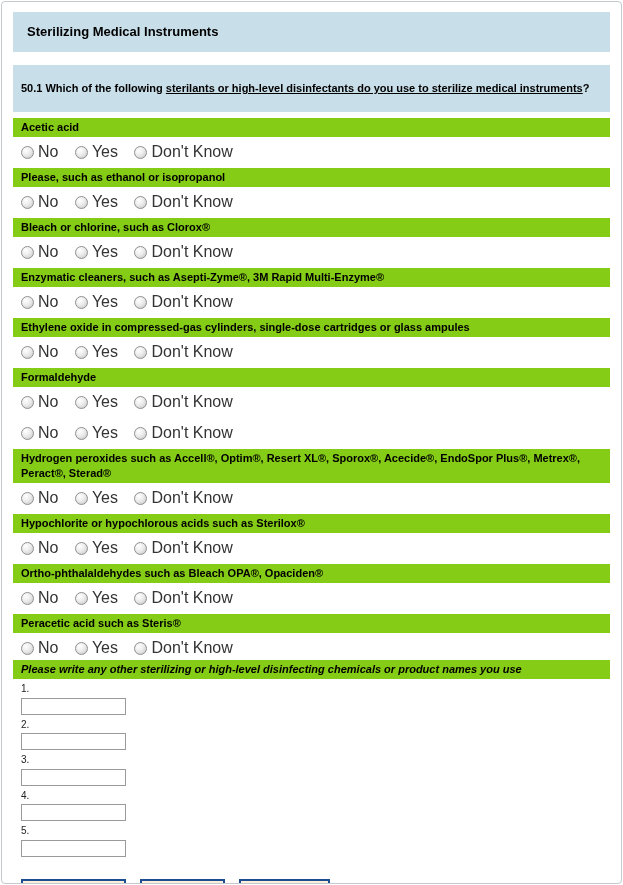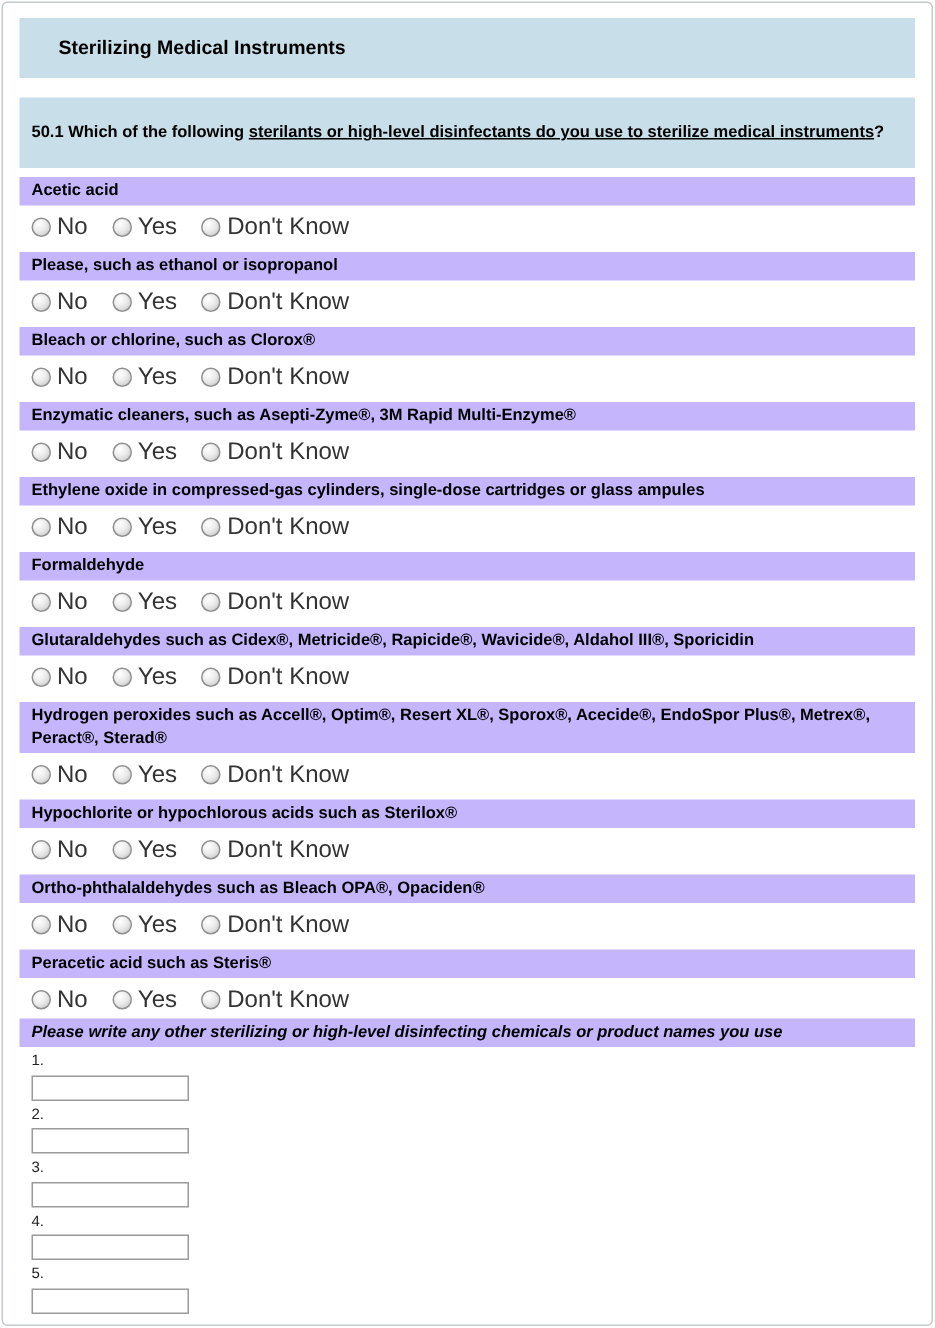--- a/index.html
+++ b/index.html
@@ -17,38 +17,38 @@
     border-radius: 4px;
     background: #ffffff;
     padding: 10px 11px 0 11px;
     position: relative;
     overflow: hidden;
   }
   .title-bar {
     background: #c8dee8;
     height: 40px;
     line-height: 40px;
-    padding-left: 26px;
+    padding-left: 14px;
     font-size: 13px;
     font-weight: bold;
     color: #000000;
   }
   .q-bar {
     margin-top: 13px;
     background: #c8dee8;
     padding: 16px 8px;
     font-size: 11px;
     line-height: 15px;
     font-weight: bold;
     color: #000000;
   }
   .q-bar .u { text-decoration: underline; }
   .item { margin-top: 6px; }
   .item-header {
-    background: #c4b5fd;
+    background: #84cc16;
     padding: 2px 8px;
     font-size: 11px;
     line-height: 15px;
     font-weight: bold;
     color: #000000;
   }
   .item-header.italic { font-style: italic; }
   .radio-row {
     padding: 6px 2px 6px 8px;
     font-size: 16px;
@@ -171,21 +171,20 @@
   <div class="item">
     <div class="item-header">Formaldehyde</div>
     <div class="radio-row">
       <span class="opt"><span class="rb"></span><span>No</span></span>
       <span class="opt"><span class="rb"></span><span>Yes</span></span>
       <span class="opt"><span class="rb"></span><span>Don't Know</span></span>
     </div>
   </div>
 
   <div class="item">
-    <div class="item-header">Glutaraldehydes such as Cidex®, Metricide®, Rapicide®, Wavicide®, Aldahol III®, Sporicidin</div>
     <div class="radio-row">
       <span class="opt"><span class="rb"></span><span>No</span></span>
       <span class="opt"><span class="rb"></span><span>Yes</span></span>
       <span class="opt"><span class="rb"></span><span>Don't Know</span></span>
     </div>
   </div>
 
   <div class="item">
     <div class="item-header">Hydrogen peroxides such as Accell®, Optim®, Resert XL®, Sporox®, Acecide®, EndoSpor Plus®, Metrex®, Peract®, Sterad®</div>
     <div class="radio-row">

